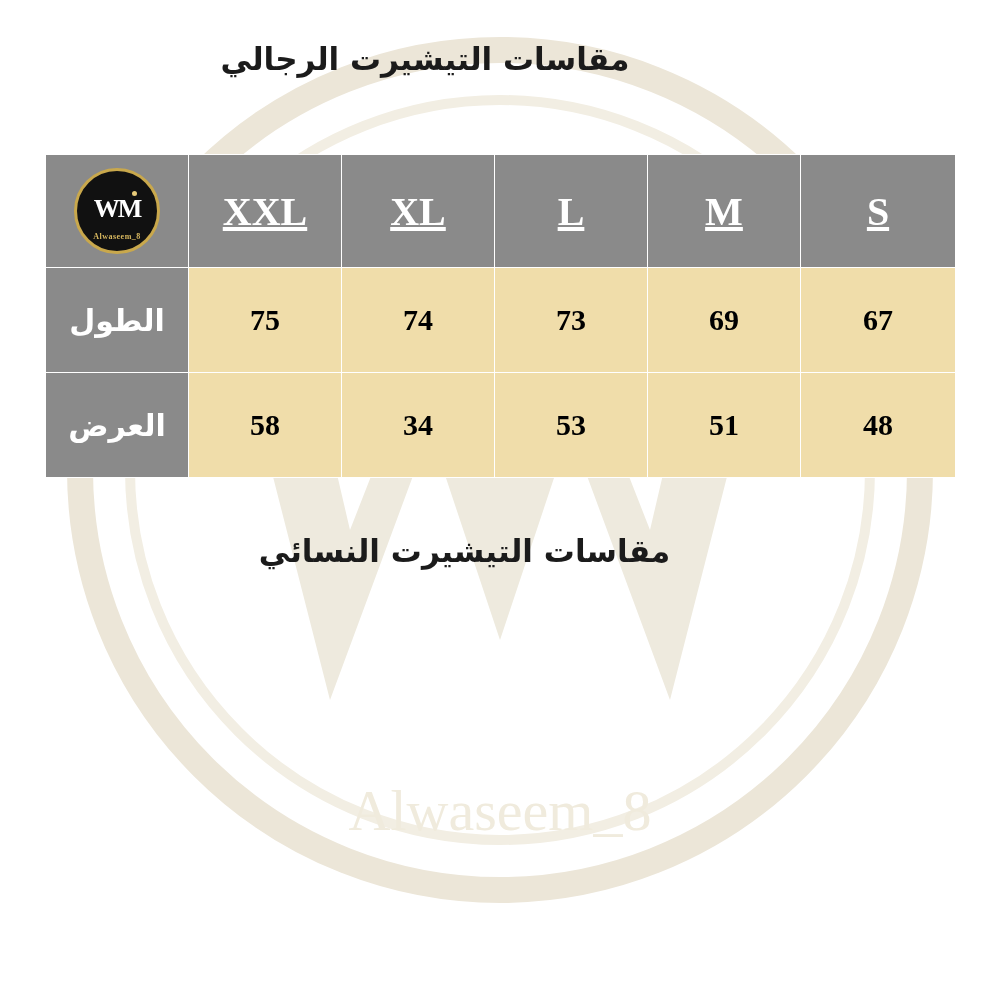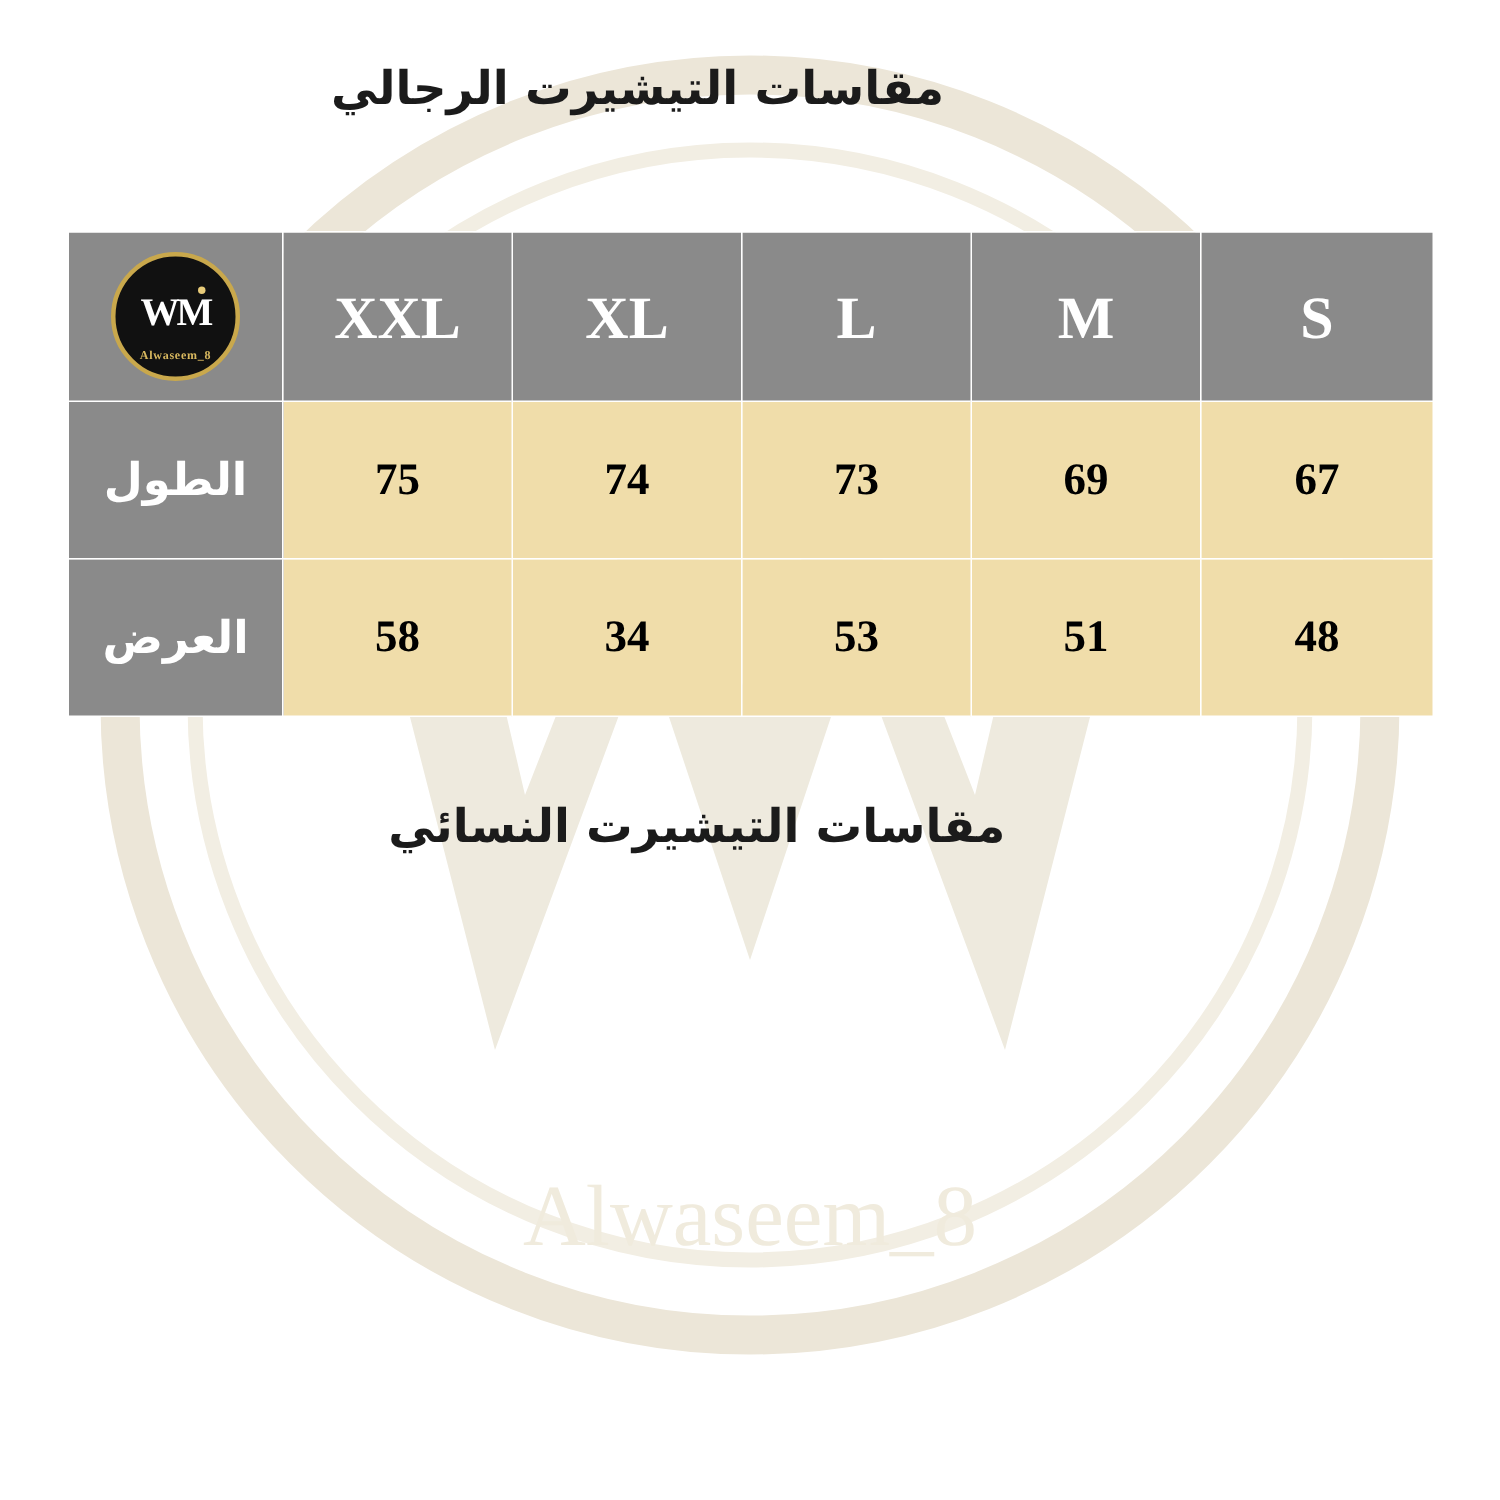--- a/index.html
+++ b/index.html
@@ -136,21 +136,21 @@
     background: #e8cb79;
     top: 20px;
     right: 20px;
   }
 
   
   #men-block { top: 42px; }
   #men-title { margin: 0 0 6px 0; padding-right: 150px; }
   #men-unit { top: 88px; }
   #men-table { position: absolute; top: 112px; left: 45px; width: 910px; }
-  #men-table .hdr-row td { height: 112px; font-size: 40px; }
+  #men-table .hdr-row td { height: 112px; font-size: 40px; text-decoration: underline; }
   #men-table .data-row td { height: 104px; font-size: 30px; text-align: center; }
 
   
   #women-block { top: 534px; }
   #women-title { margin: 0 0 6px 0; padding-right: 71px; }
 </style>
 </head>
 <body>
 
 <svg class="watermark" viewBox="0 0 1000 1000" aria-hidden="true">

